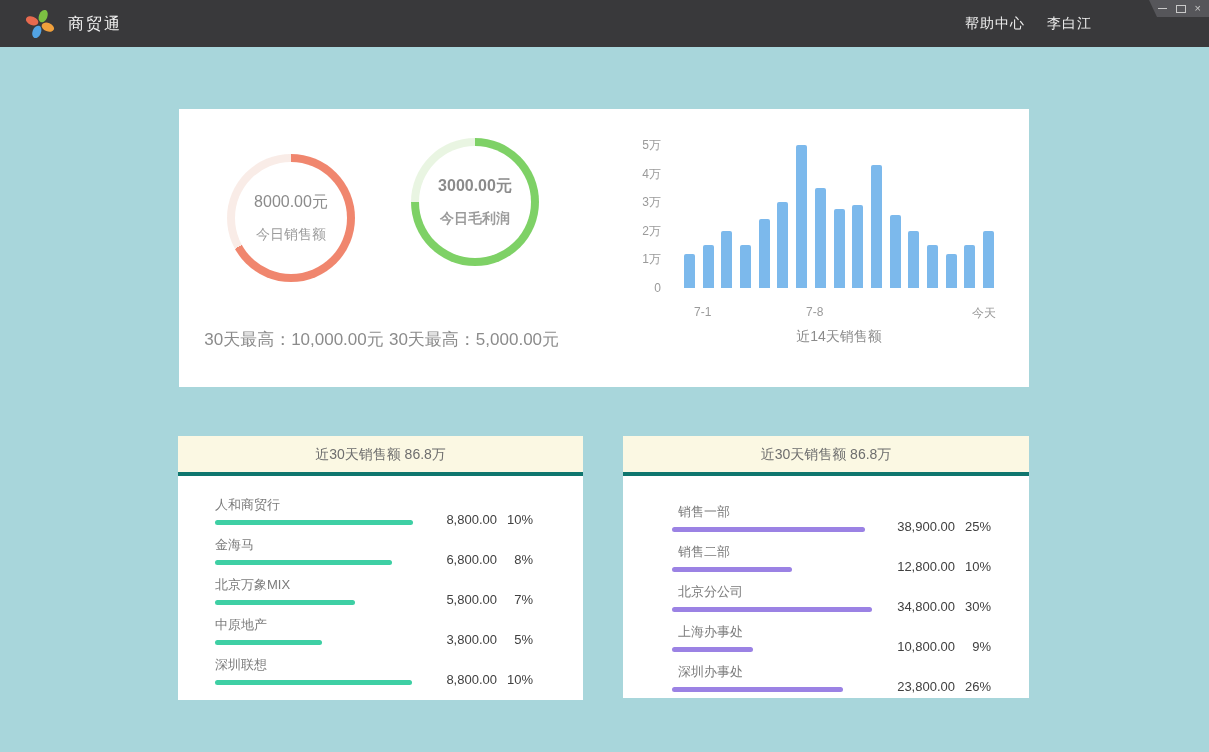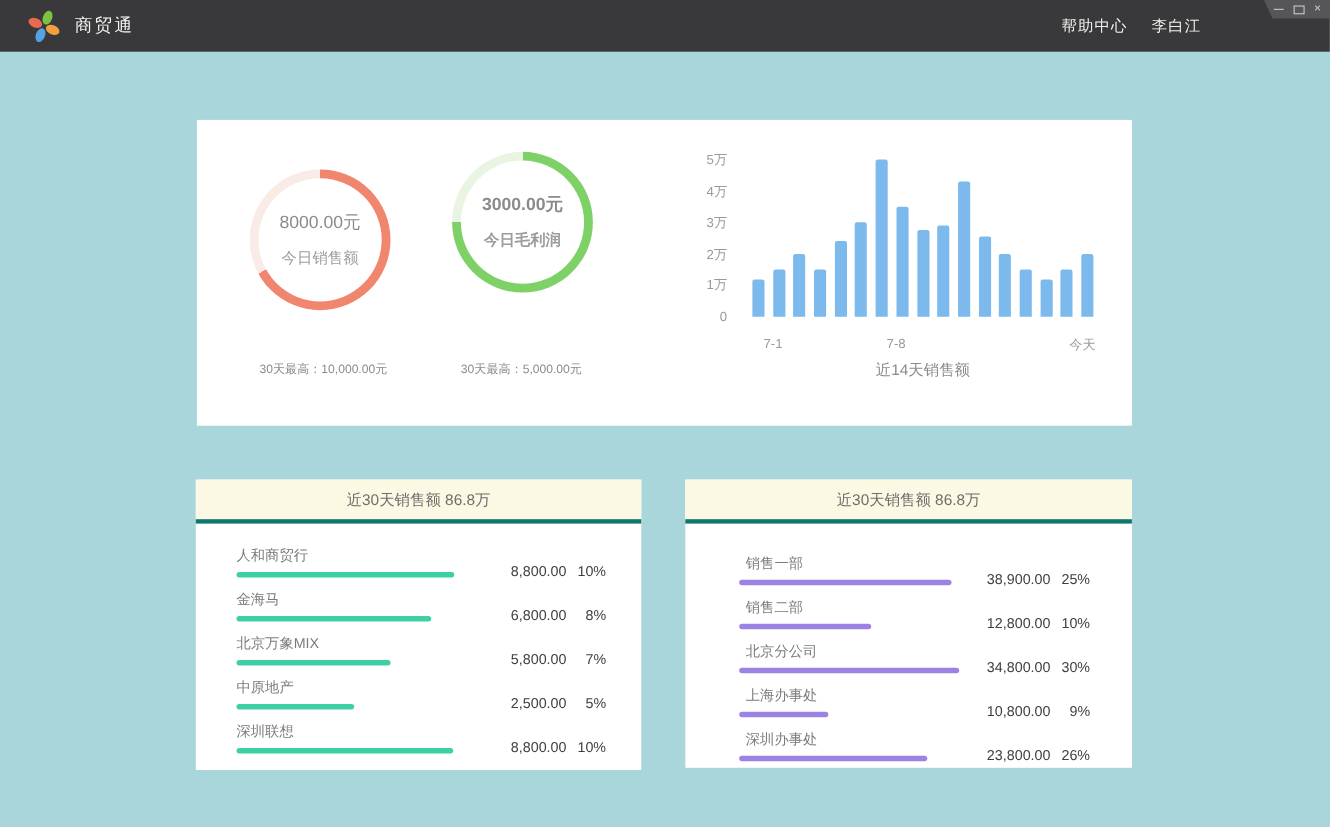--- a/index.html
+++ b/index.html
@@ -29,41 +29,41 @@
   #top-card{left:179px;top:109px;width:850px;height:278px;}
   
   .donut{position:absolute;width:128px;height:128px;}
   #donut-0{left:48px;top:45px;}
   #donut-1{left:232px;top:29px;font-weight:bold;}
   .donut-ring{width:100%;height:100%;border-radius:50%;}
   .donut-hole{position:absolute;left:8px;top:8px;right:8px;bottom:8px;border-radius:50%;background:#fff;
     display:flex;flex-direction:column;align-items:center;justify-content:center;gap:13px;}
   .donut-value{font-size:16px;color:#8b8b8b;}
   .donut-label{font-size:14px;color:#9c9c9c;}
-  .donut-note{position:absolute;top:219px;width:230px;text-align:center;font-size:11px;color:#8b8b8b;}
+  .donut-note{position:absolute;top:219px;width:230px;text-align:center;font-size:17px;color:#8b8b8b;}
   #note-0{left:0;}
   #note-1{left:180px;}
   
   #daily-yaxis{position:absolute;left:430px;top:29px;width:52px;height:150px;}
   #daily-yaxis .ytick{position:absolute;right:0;font-size:12px;color:#9a9a9a;height:14px;line-height:14px;}
   #daily-bars{position:absolute;left:505px;top:29px;width:310px;height:150px;
     display:flex;align-items:flex-end;justify-content:space-between;}
   .vbar{width:11px;border-radius:2px 2px 0 0;}
   #daily-xticks{position:absolute;left:505px;top:196px;width:310px;height:16px;font-size:12px;color:#9a9a9a;}
   #xt0{position:absolute;left:-2px;margin-left:12px;}
   #xt1{position:absolute;left:122px;}
   #xt2{position:absolute;right:-2px;}
   .chart-caption{position:absolute;left:505px;top:219px;width:310px;text-align:center;font-size:14px;color:#8b8b8b;}
   
   #rank-0{left:178px;top:436px;width:405px;height:264px;}
   #rank-1{left:623px;top:436px;width:406px;height:262px;}
   .rank-header{height:36px;line-height:36px;text-align:center;background:#fbf8e3;
     border-bottom:4px solid #0f766e;font-size:14px;color:#6e6e6e;}
   .rank-list{box-sizing:border-box;}
-  #rank-0 .rank-list{padding:9px 32px 0 37px;}
+  #rank-0 .rank-list{padding:9px 50px 0 37px;}
   #rank-1 .rank-list{padding:16px 38px 0 49px;}
   .rank-row{height:40px;display:flex;align-items:flex-end;cursor:pointer;}
   .rank-main{flex:1;}
   .rank-label{font-size:13px;color:#7b7b7b;margin-bottom:6px;}
   #rank-1 .rank-label{margin-left:6px;}
   .rank-bar{height:5px;border-radius:3px;}
   .rank-val{display:flex;width:150px;font-size:13px;color:#404040;margin-bottom:-2px;}
   .rank-val .amt{flex:1;text-align:right;}
   .rank-val .pct{width:36px;text-align:right;}
 </style>
@@ -177,21 +177,21 @@
           <span class="amt">5,800.00</span>
           <span class="pct">7%</span>
         </div>
       </div>
       <div class="rank-row">
         <div class="rank-main">
           <div class="rank-label">中原地产</div>
           <div class="rank-bar" style="width: 107px; background: rgb(62, 207, 164);"></div>
         </div>
         <div class="rank-val">
-          <span class="amt">2,500.00</span>
+          <span class="amt">3,800.00</span>
           <span class="pct">5%</span>
         </div>
       </div>
       <div class="rank-row">
         <div class="rank-main">
           <div class="rank-label">深圳联想</div>
           <div class="rank-bar" style="width: 197px; background: rgb(62, 207, 164);"></div>
         </div>
         <div class="rank-val">
           <span class="amt">8,800.00</span>

